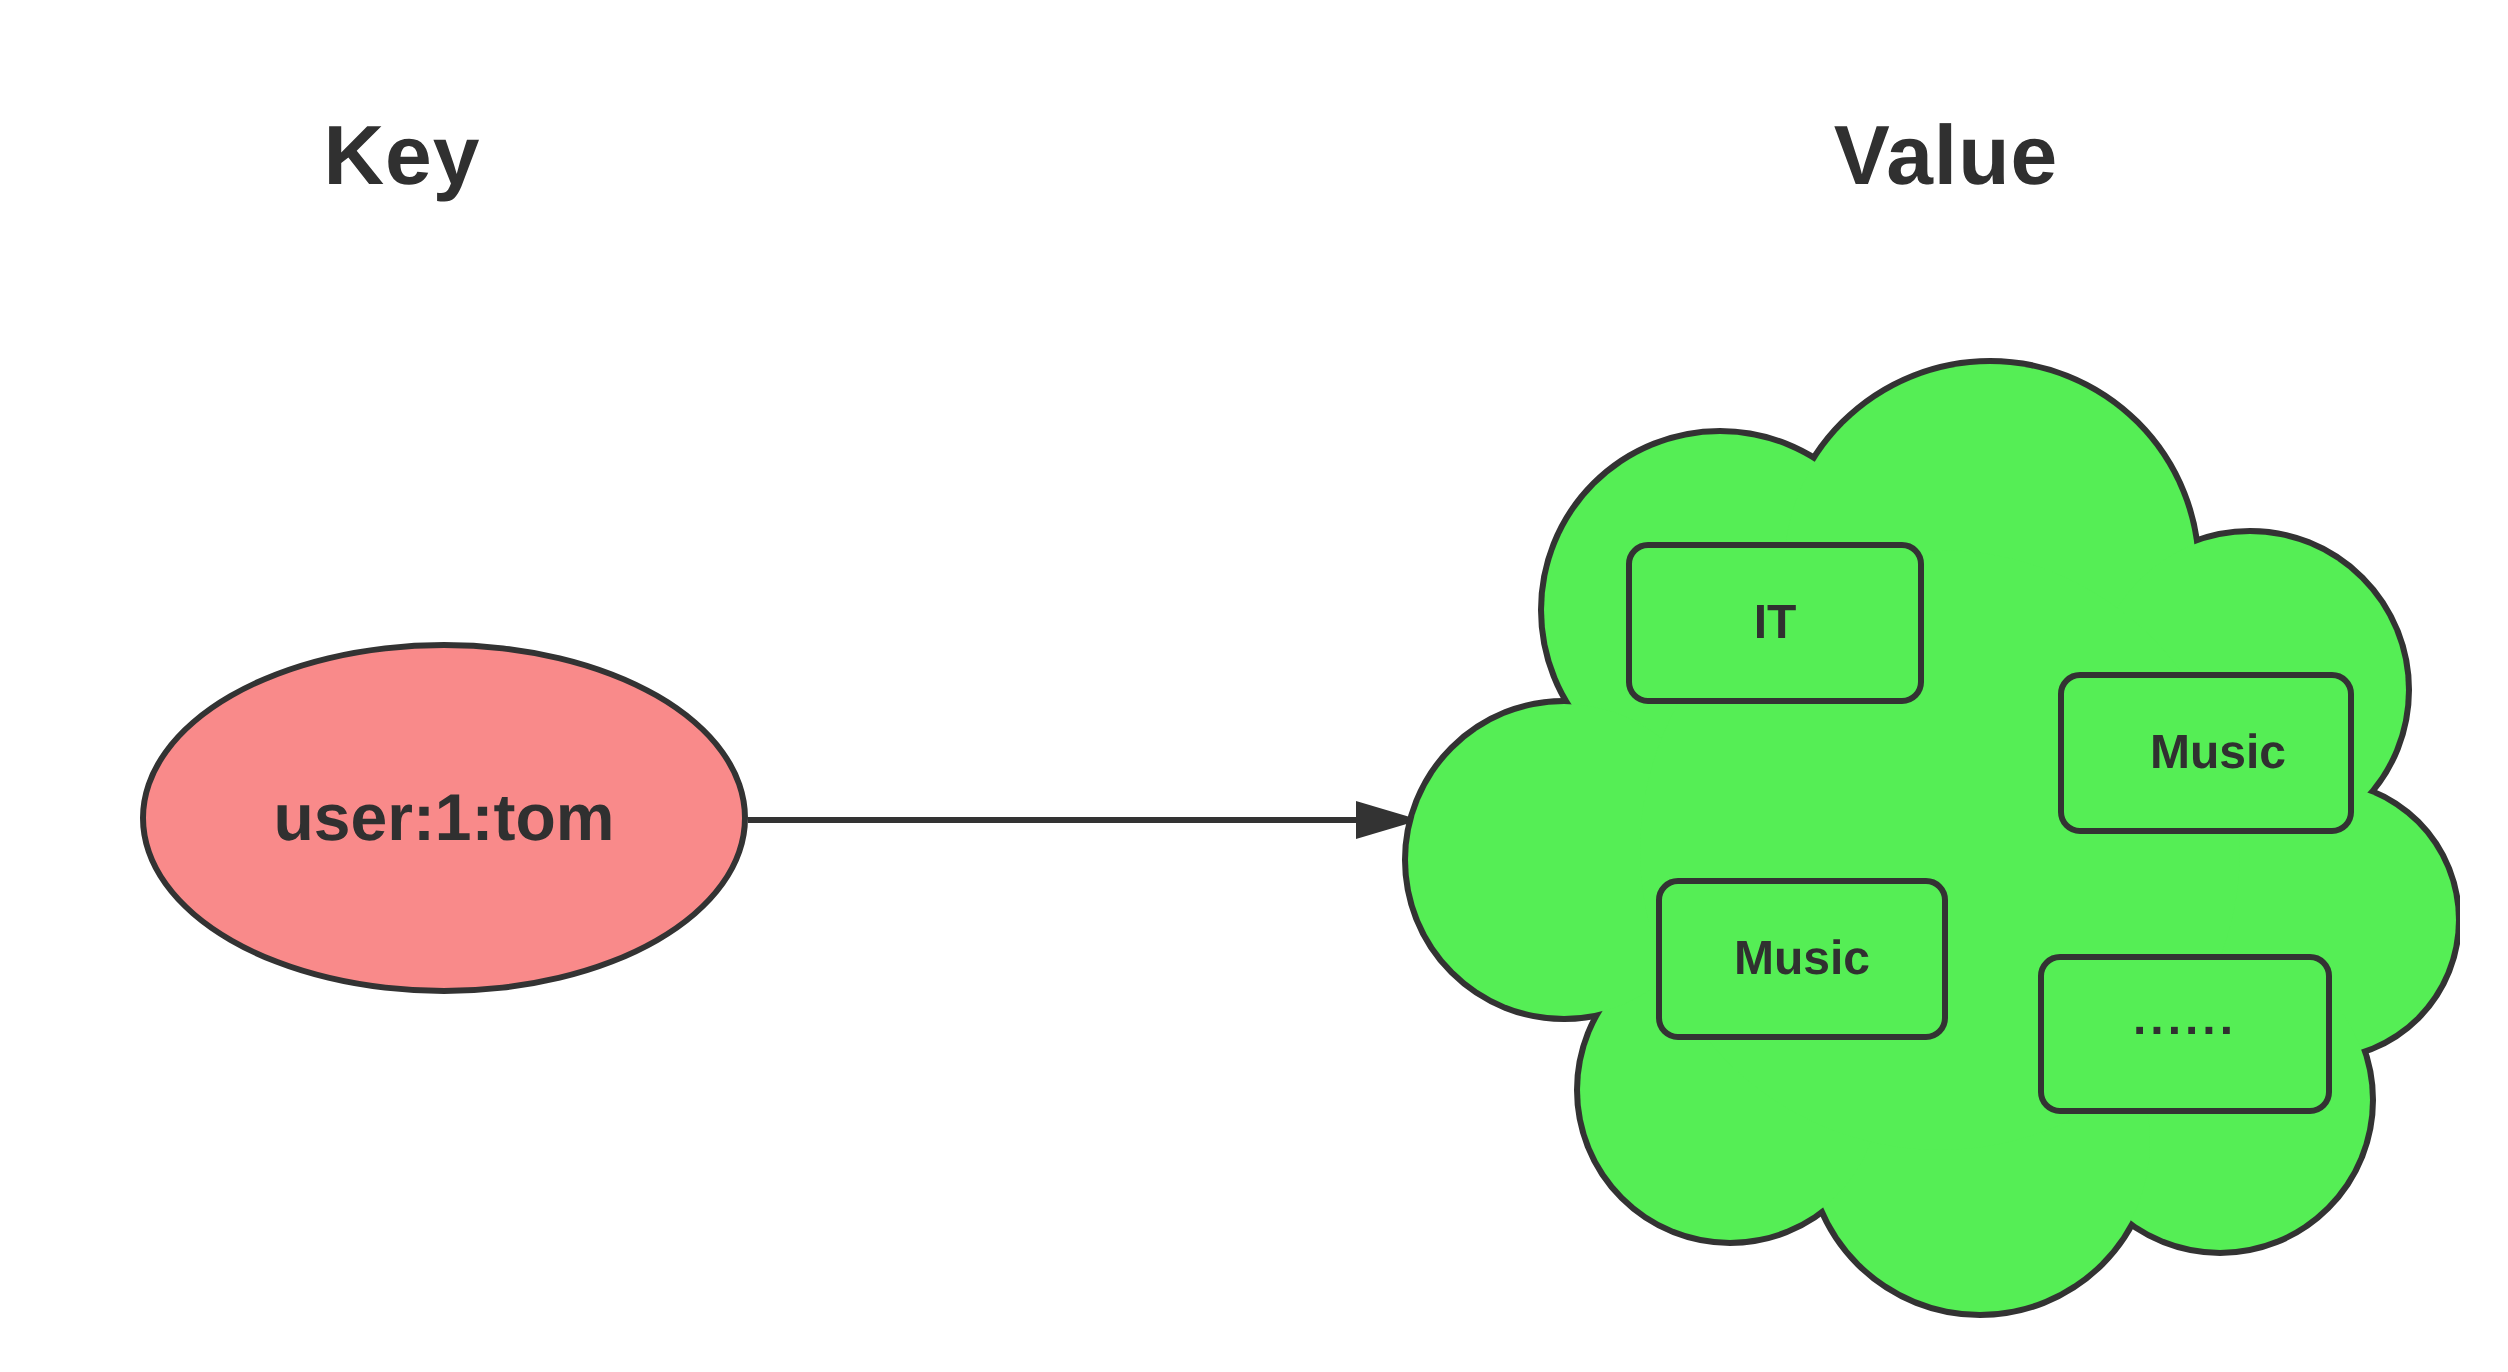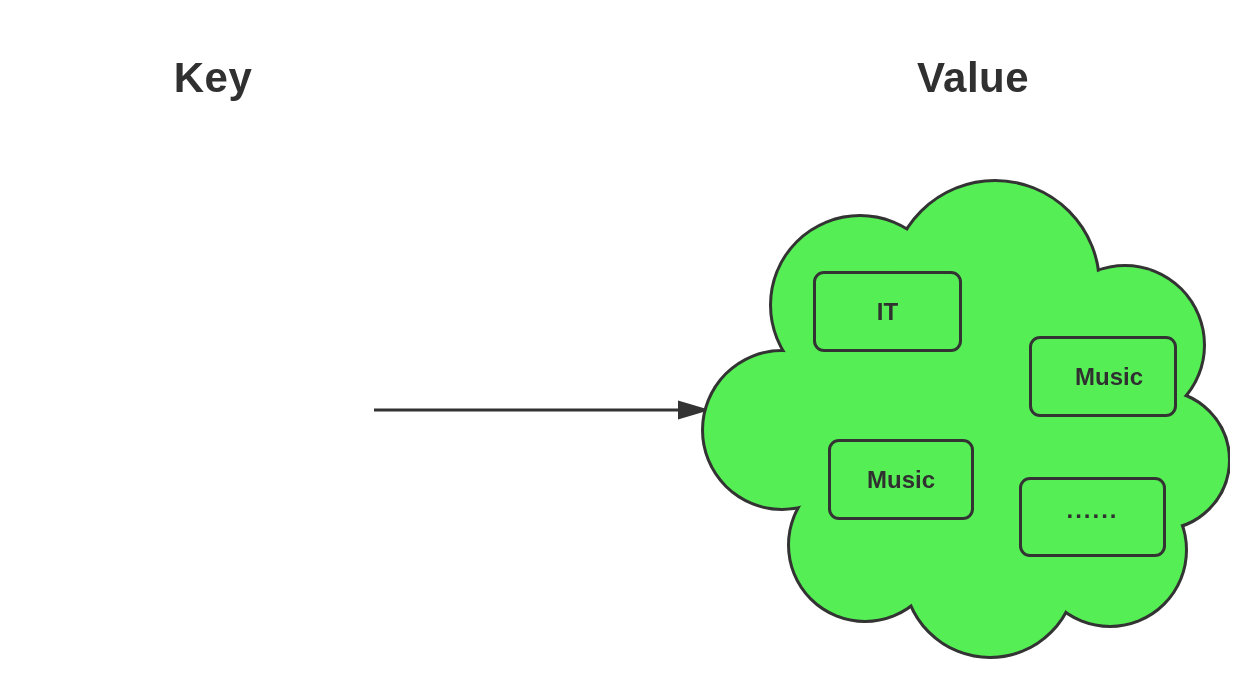--- a/index.html
+++ b/index.html
@@ -18,21 +18,21 @@
   .col-title {
     position: absolute;
     top: 54px;
     width: 170px;
     text-align: center;
     font-size: 42px;
     font-weight: 700;
     color: var(--text, #303030);
     letter-spacing: 0.5px;
   }
-  .title-key   { left: 128px; }
+  .title-key   { left: 116px; }
   .title-value { left: 888px; }
 
   .key-node {
     position: absolute;
     left: 70px;
     top: 321px;
     width: 304px;
     height: 176px;
     background: var(--key-fill, #F98A8A);
     border: 3px solid var(--stroke, #333333);
@@ -107,20 +107,23 @@
 </style>
 </head>
 <body>
 
 <div class="stage">
 
   <div class="col-title title-key">Key</div>
 
   <div class="col-title title-value">Value</div>
 
+  <div class="key-node">
+    <span class="key-node-label">user:1:tom</span>
+  </div>
 
   <svg class="arrow-svg" width="345" height="32" viewBox="0 0 345 32">
     <line class="arrow-line" x1="4" y1="16" x2="312" y2="16"></line>
     <polygon class="arrow-head" points="308,6.5 308,25.5 340,16"></polygon>
   </svg>
 
   <div class="value-cloud">
     <svg class="cloud-svg" width="530" height="485" viewBox="0 0 530 485">
       <g class="cloud-outline">
         <circle cx="160" cy="130" r="88"></circle>

